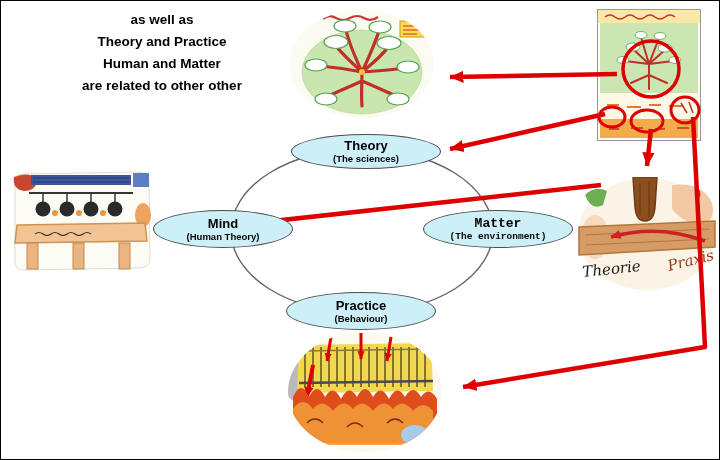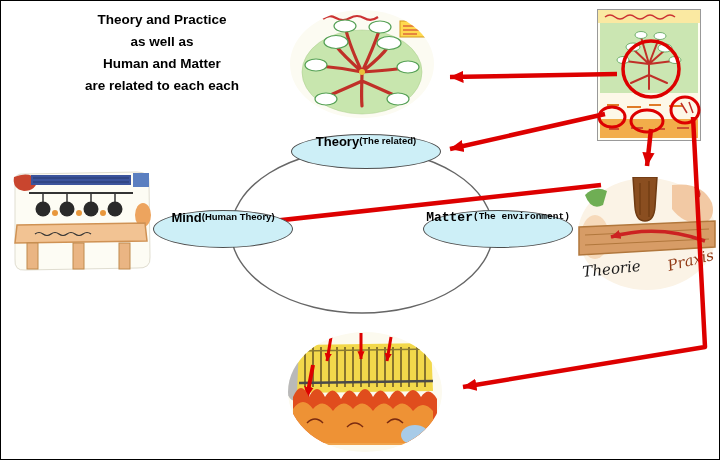--- a/index.html
+++ b/index.html
@@ -12,38 +12,38 @@
   *{margin:0;padding:0;box-sizing:border-box;}
   body{width:720px;height:460px;background:var(--background);font-family:"Liberation Sans",sans-serif;overflow:hidden;}
   .canvas{position:relative;width:720px;height:460px;border:1px solid #000;background:var(--background);}
   .layer{position:absolute;left:0;top:0;width:720px;height:460px;pointer-events:none;}
   .z1{z-index:1}.z3{z-index:3}
 
   .title-block{position:absolute;left:20px;top:8px;width:282px;text-align:center;z-index:5;}
   .title-block div{font-size:13.5px;font-weight:bold;color:#000;line-height:22px;}
 
   .node{position:absolute;z-index:4;background:var(--node-fill);border:1px solid var(--node-border);
-        border-radius:50%;display:flex;align-items:flex-start;justify-content:center;
+        border-radius:50%;display:flex;flex-direction:column;align-items:center;justify-content:center;
         text-align:center;}
   .node .label{font-weight:bold;font-size:13px;color:#000;line-height:14px;}
   .node .sub{font-weight:bold;font-size:9.5px;color:#000;line-height:11px;}
 
   .drawing{position:absolute;z-index:2;}
   .drawing svg{display:block;width:100%;height:100%;}
 </style>
 </head>
 <body>
 
 <div class="canvas">
 
   <div class="title-block">
+    <div>as well as</div>
     <div>Theory and Practice</div>
-    <div>as well as</div>
     <div>Human and Matter</div>
-    <div>are related to each each</div>
+    <div>are related to other other</div>
   </div>
 
   <svg class="layer z1" viewBox="0 0 720 460">
     <ellipse cx="361" cy="230" rx="131" ry="82" fill="none" stroke="#666" stroke-width="1.4"></ellipse>
   </svg>
 
   <div class="drawing" style="left:288px;top:8px;width:146px;height:110px;">
     <svg viewBox="0 0 146 110">
       <defs>
           <clipPath id="clipTop">
@@ -207,24 +207,28 @@
       <path d="M616 73 L449 76" marker-end="url(#ahMain)"></path>
       <path d="M604 113 L449 148" marker-end="url(#ahMain)"></path>
       <path d="M650 128 L646 165" marker-end="url(#ahMain)"></path>
       <path d="M692 116 L704 346 L462 386" marker-end="url(#ahMain)"></path>
       <path d="M600 184 L163 232" marker-end="url(#ahMain)"></path>
     </g>
   </svg>
 
   <div class="node" style="left:290px;top:133px;width:150px;height:35px;">
     <span class="label">Theory</span>
-    <span class="sub">(The related)</span>
+    <span class="sub">(The sciences)</span>
   </div>
   <div class="node" style="left:152px;top:209px;width:140px;height:38px;">
     <span class="label">Mind</span>
     <span class="sub">(Human Theory)</span>
   </div>
   <div class="node" style="left:422px;top:209px;width:150px;height:38px;font-family:Liberation Mono, monospace;">
     <span class="label">Matter</span>
     <span class="sub">(The environment)</span>
   </div>
+  <div class="node" style="left:285px;top:291px;width:150px;height:38px;">
+    <span class="label">Practice</span>
+    <span class="sub">(Behaviour)</span>
+  </div>
 
 </div>
 
 </body></html>

